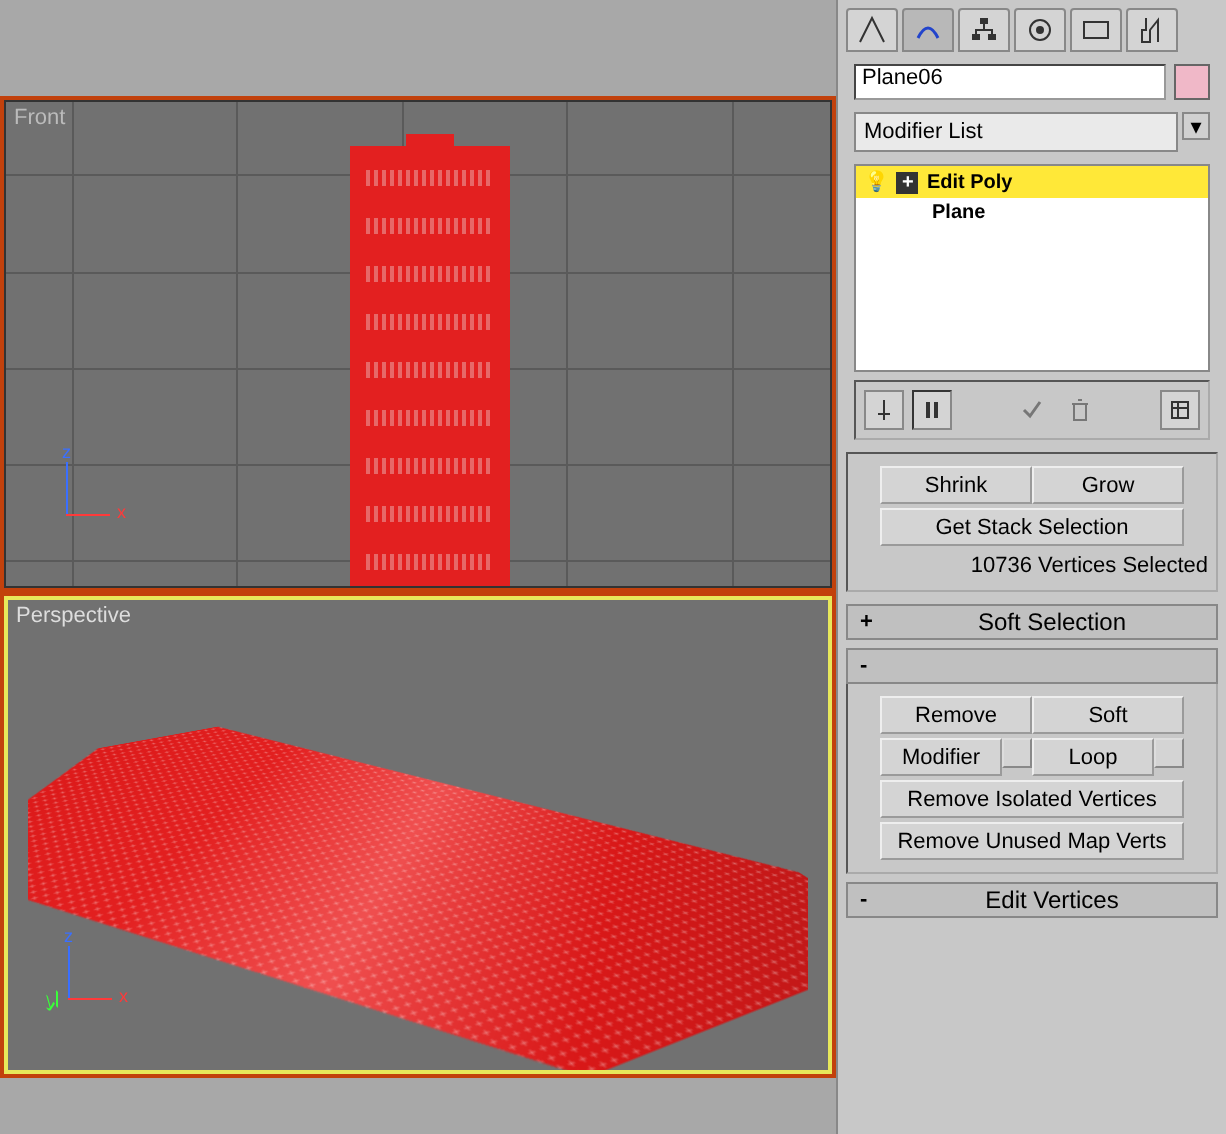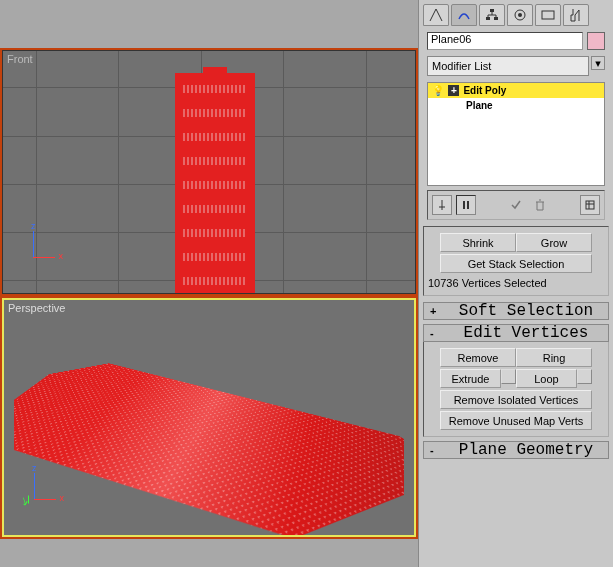--- a/index.html
+++ b/index.html
@@ -68,25 +68,25 @@
 .stool-group { display: flex; gap: 4px; align-items: center; }
 .stool { width: 20px; height: 20px; border: 1px solid #888; background: #d4d4d4; display: flex; align-items: center; justify-content: center; }
 .stool.pressed { background: #d4d4d4; border-style: inset; }
 
 .rollout { margin: 6px 4px 0 4px; }
 .rollout-border { border: 1px inset #aaa; background: #c8c8c8; padding: 4px; }
 .btn-row { display: flex; gap: 0; margin: 2px 12px; }
 .ui-btn { flex: 1; height: 19px; background: #d4d4d4; border: 1px outset #eee; font-size: 11px; display: flex; align-items: center; justify-content: center; cursor: pointer; }
 .spinner { width: 14px; display: flex; flex-direction: column; }
 .spinner .sp { height: 9px; background: #d4d4d4; border: 1px solid #888; font-size: 6px; display: flex; align-items: center; justify-content: center; }
-.status-text { text-align: left; font-size: 11px; padding: 2px 0; }
+.status-text { text-align: right; font-size: 11px; padding: 2px 0; }
 
 .rollout-header { height: 18px; background: #c0c0c0; border: 1px solid #888; display: flex; align-items: center; padding: 0 6px; gap: 8px; cursor: pointer; margin: 0 4px; }
 .rollout-toggle { width: 12px; font-weight: bold; }
-.rollout-title { flex: 1; text-align: center; font-size: 16px; font-family: Liberation Mono, monospace; }
+.rollout-title { flex: 1; text-align: center; font-size: 12px; }
 
 .opt-sq { width: 15px; height: 15px; background: #d4d4d4; border: 1px outset #ddd; flex: 0 0 15px; }
 </style>
 </head>
 <body>
 
 <div class="main-layout">
   <div class="viewports">
 
     <div class="viewport front">
@@ -247,42 +247,41 @@
       </div>
     </div>
 
     <div class="rollout-header" style="margin-top:6px">
       <span class="rollout-toggle">+</span>
       <span class="rollout-title">Soft Selection</span>
     </div>
 
     <div class="rollout-header" style="margin-top:4px">
       <span class="rollout-toggle">-</span>
-      <span class="rollout-title">Edit Vertices</span>
     </div>
     <div class="rollout" style="margin-top:0">
       <div class="rollout-border" style="border-top:none">
         <div class="btn-row">
           <div class="ui-btn">Remove</div>
-          <div class="ui-btn">Ring</div>
-        </div>
-        <div class="btn-row">
-          <div class="ui-btn">Extrude</div>
+          <div class="ui-btn">Soft</div>
+        </div>
+        <div class="btn-row">
+          <div class="ui-btn">Modifier</div>
           <div class="opt-sq"></div>
           <div class="ui-btn">Loop</div>
           <div class="opt-sq"></div>
         </div>
         <div class="btn-row">
           <div class="ui-btn">Remove Isolated Vertices</div>
         </div>
         <div class="btn-row">
           <div class="ui-btn">Remove Unused Map Verts</div>
         </div>
       </div>
     </div>
 
     <div class="rollout-header" style="margin-top:4px">
       <span class="rollout-toggle">-</span>
-      <span class="rollout-title">Plane Geometry</span>
+      <span class="rollout-title">Edit Vertices</span>
     </div>
 
   </div>
 </div>
 
 </body></html>

